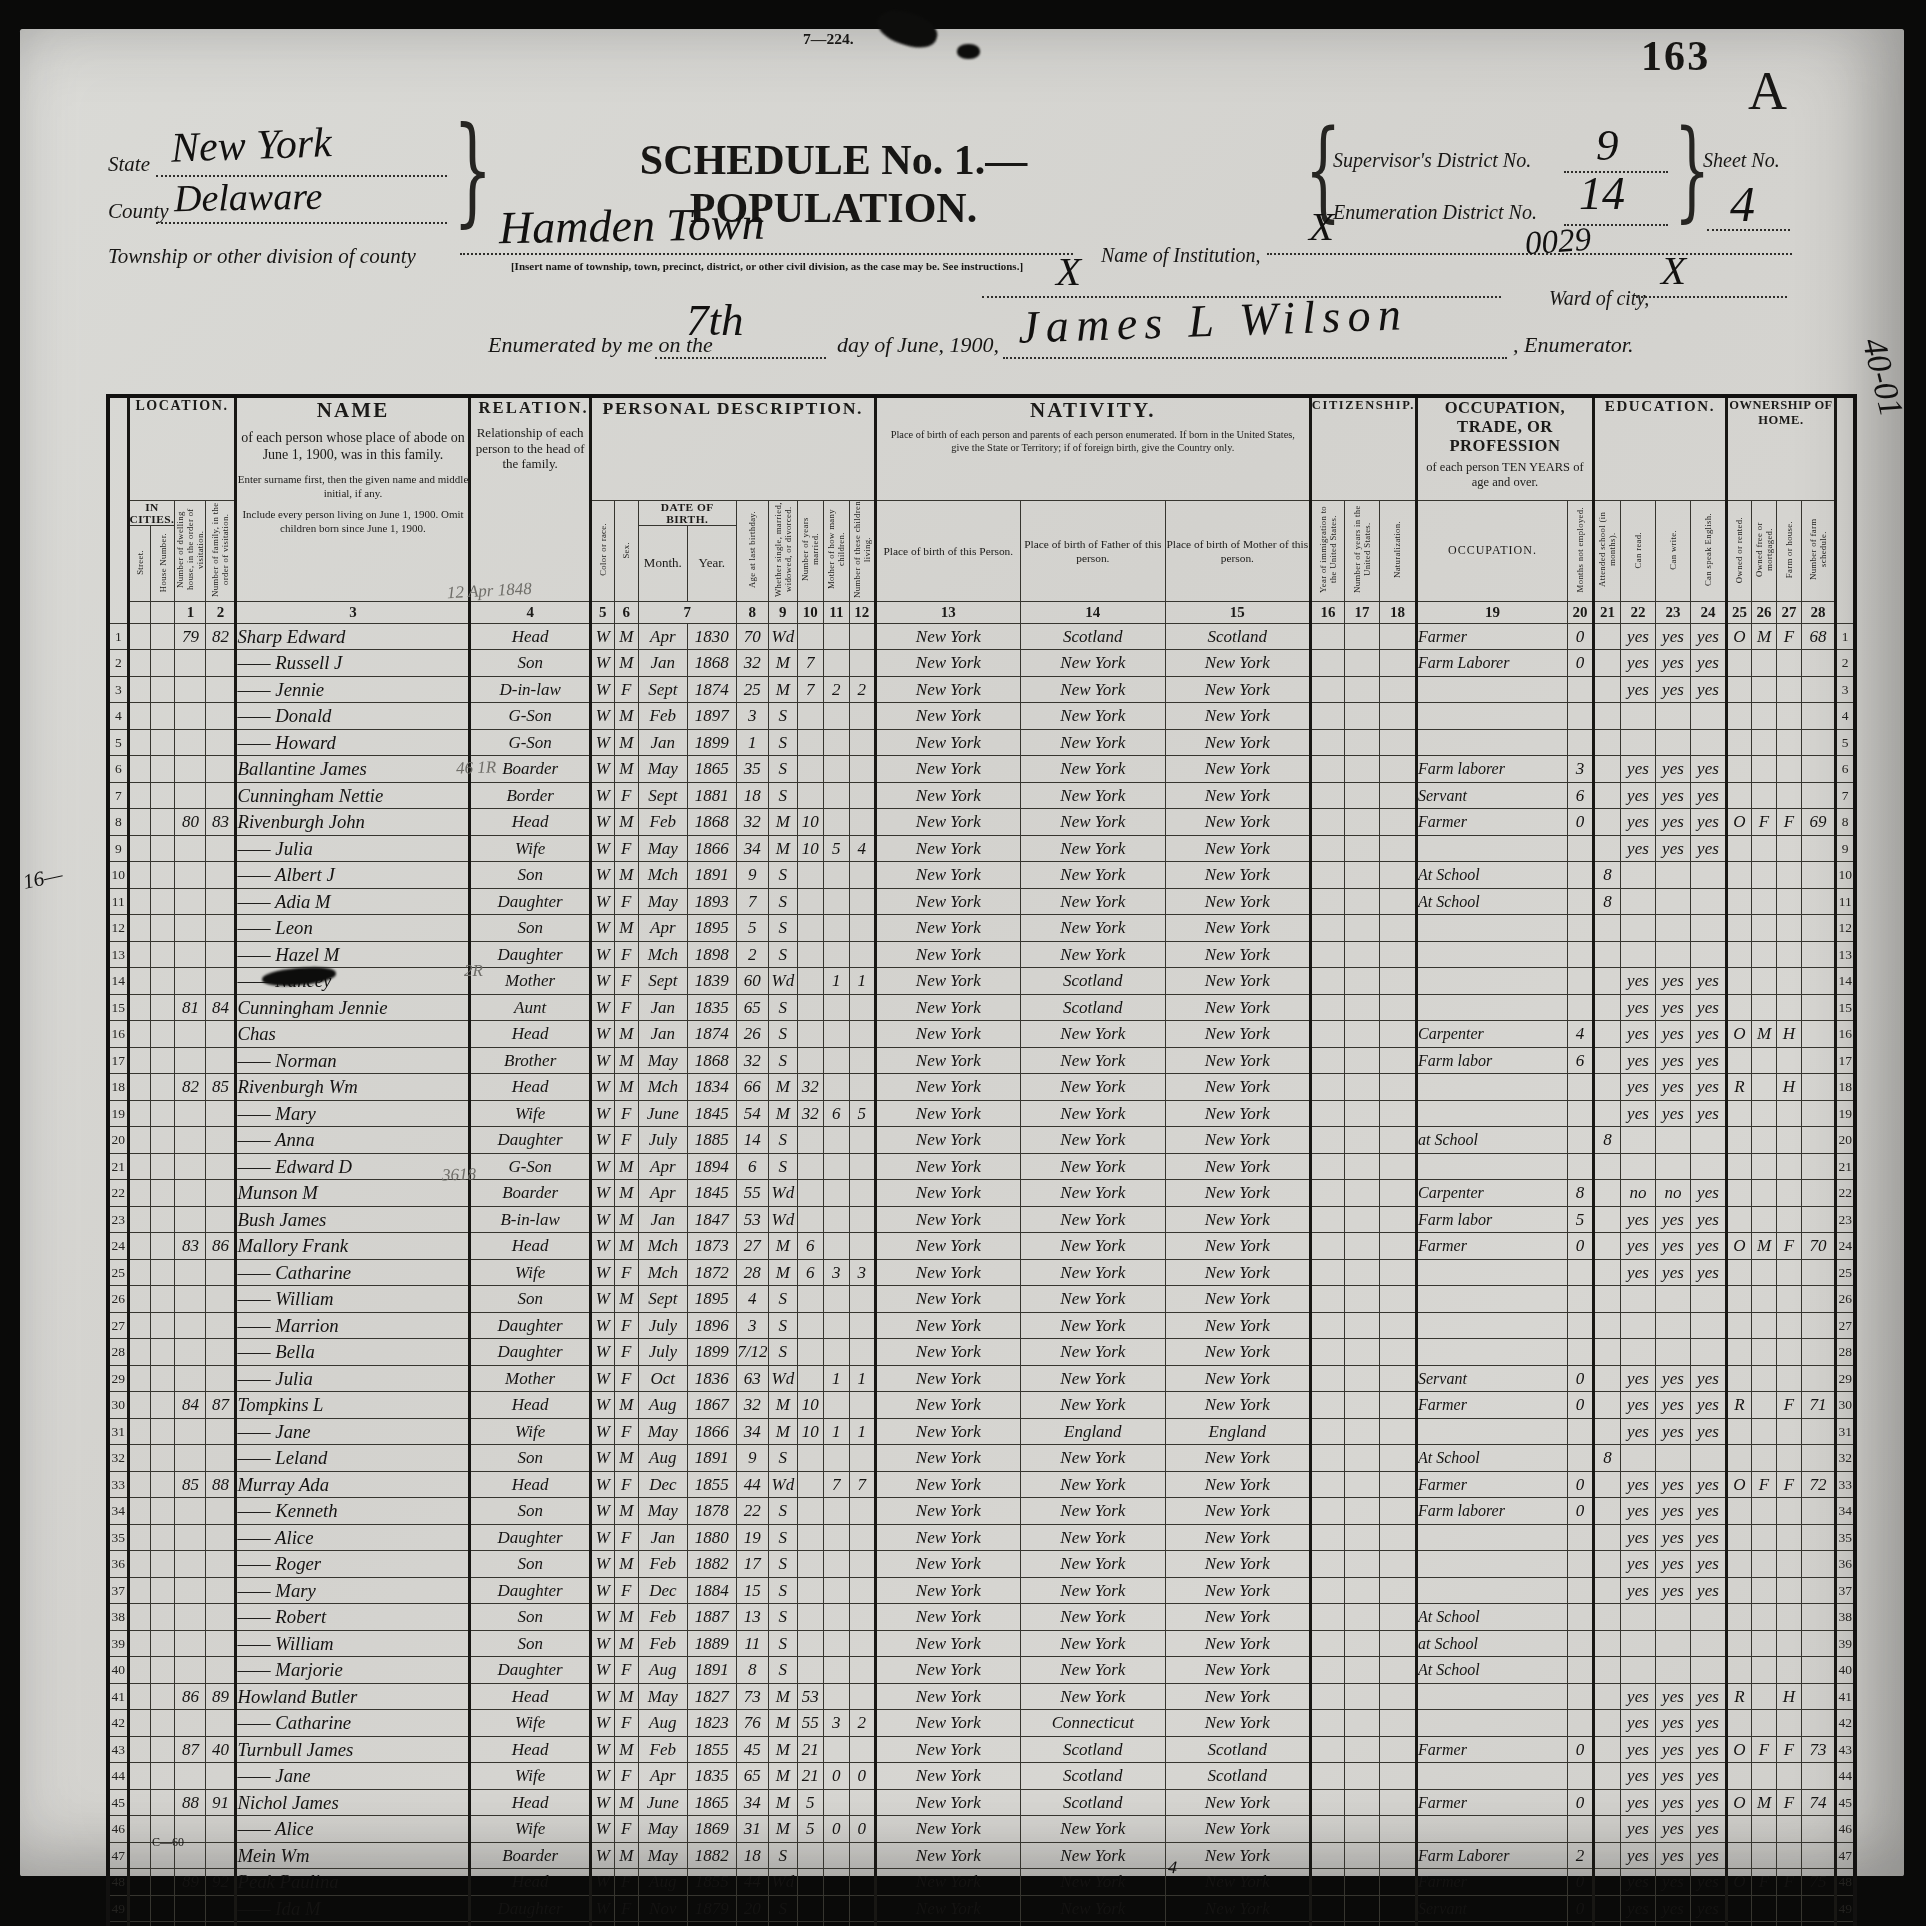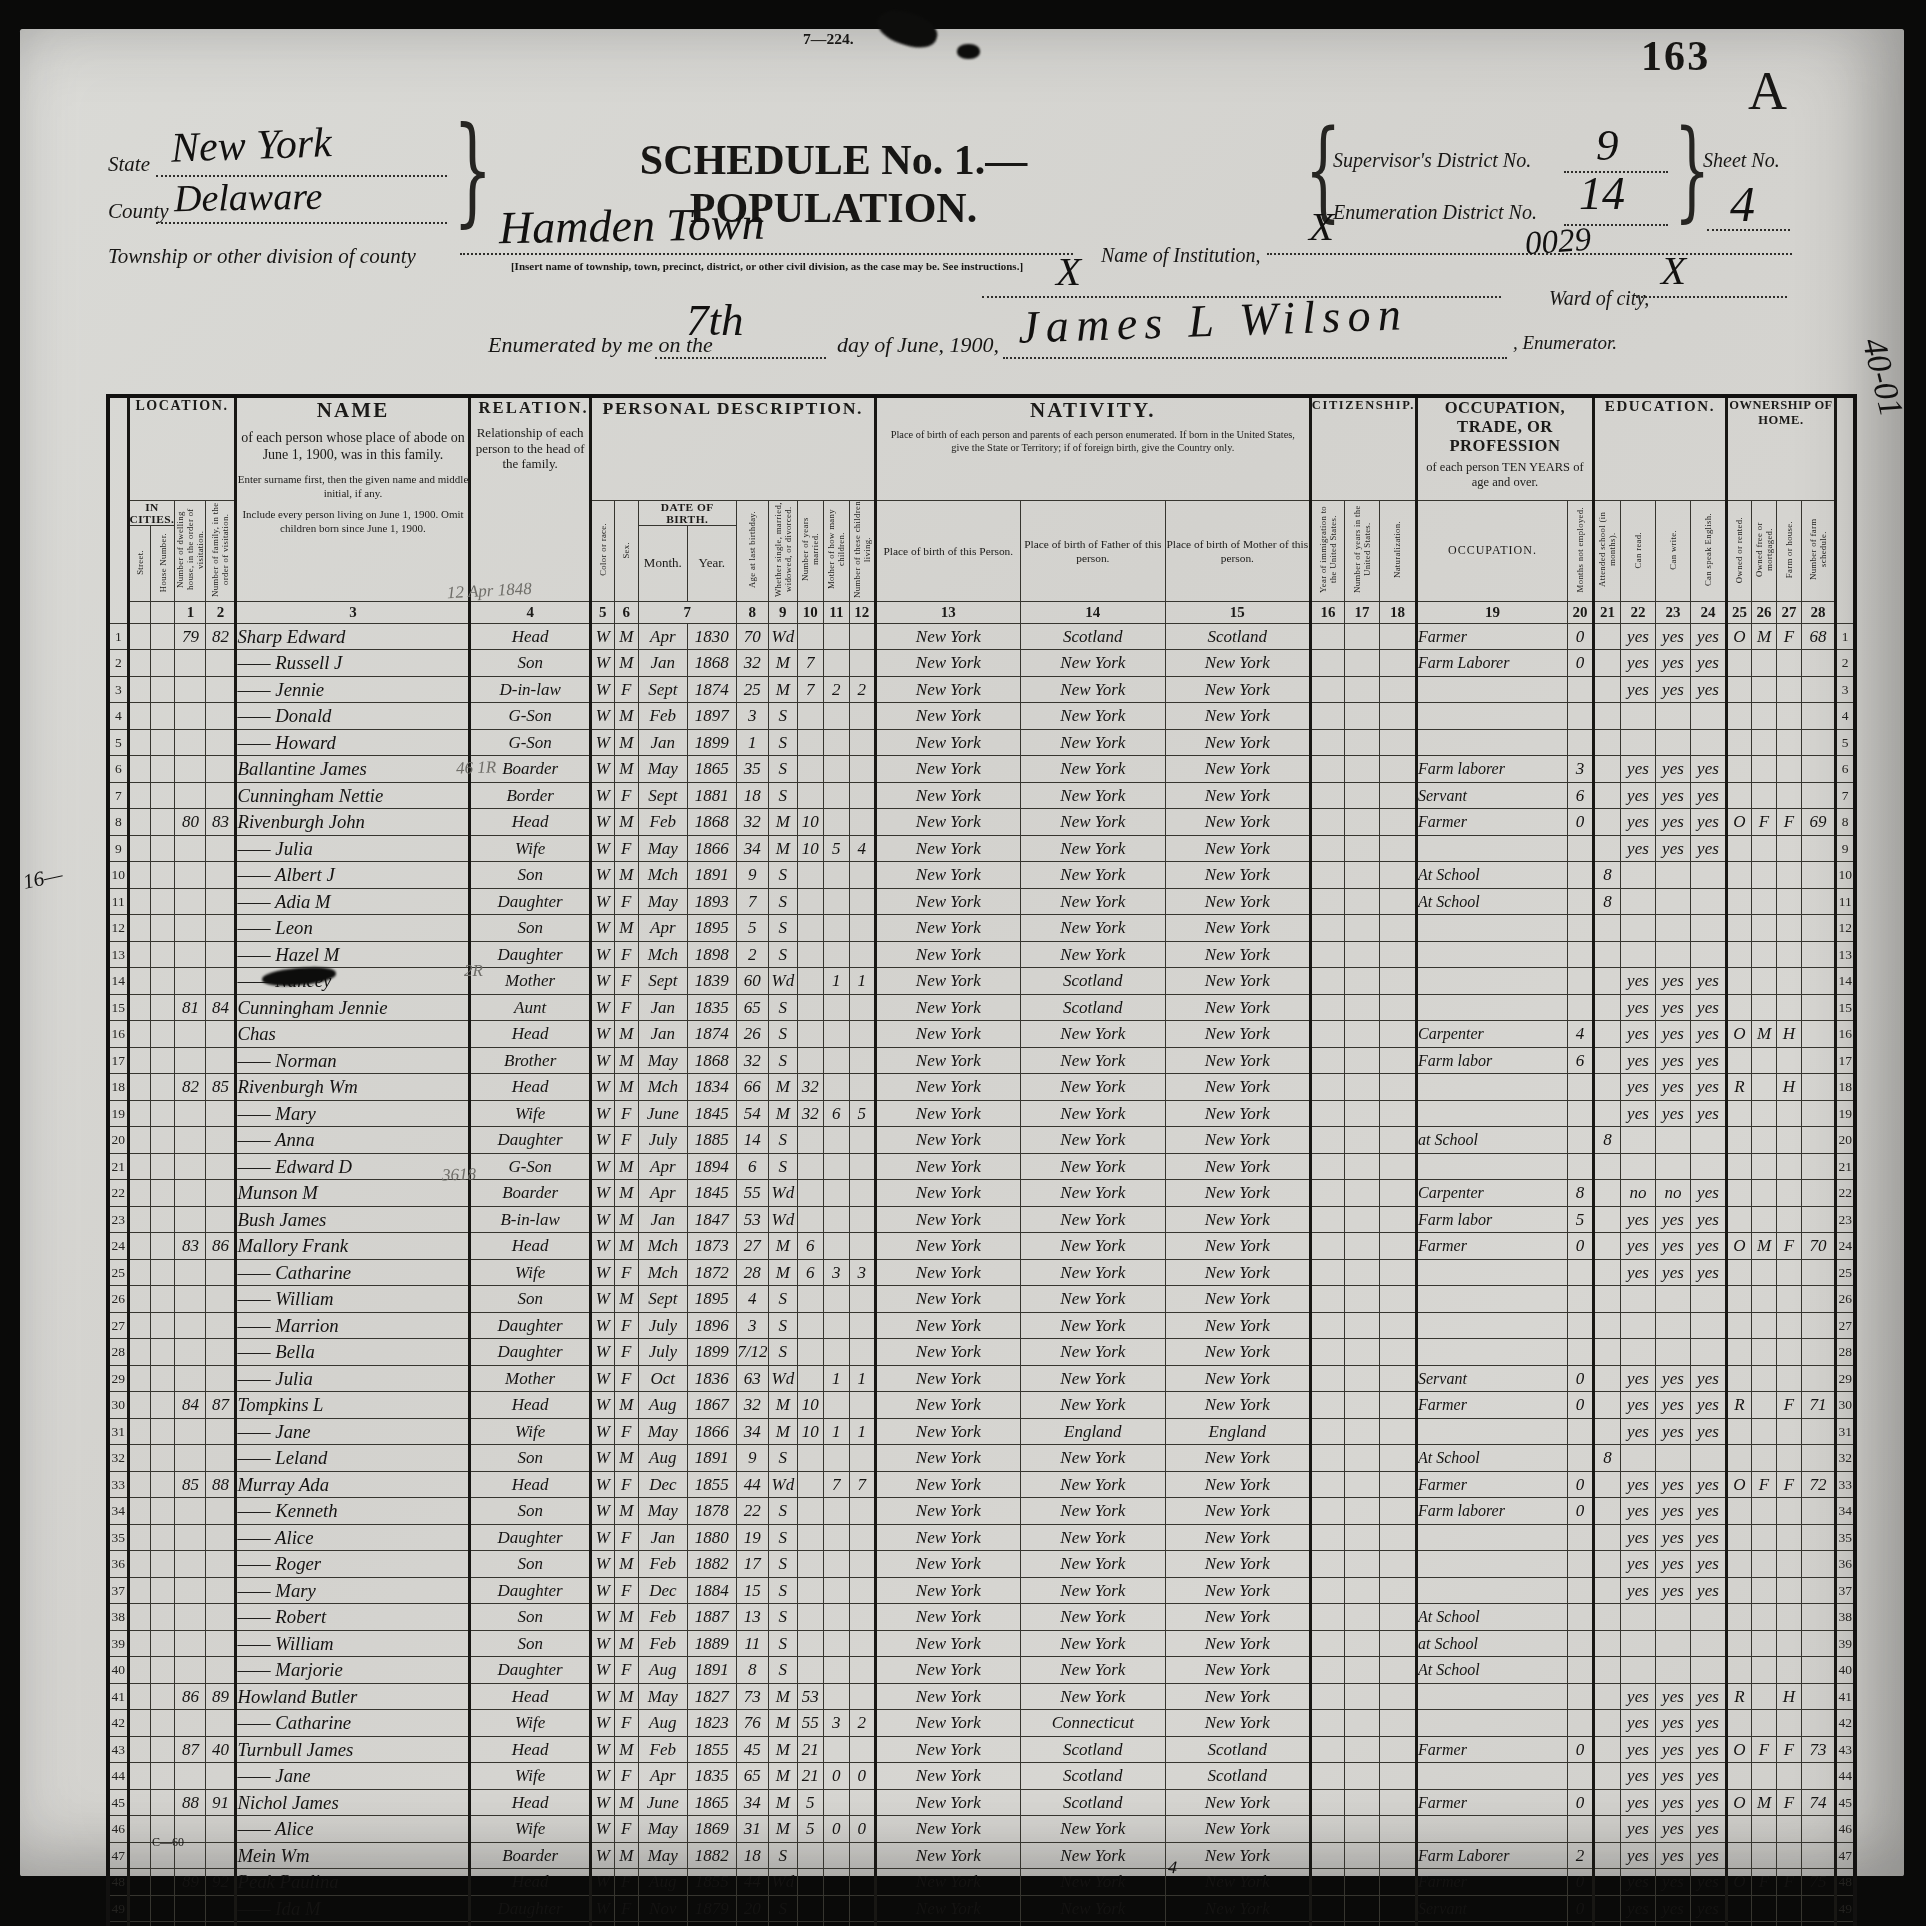--- a/index.html
+++ b/index.html
@@ -95,21 +95,21 @@
   <div class="print ital" style="left:1549px;top:287px;font-size:20px;">Ward of city,</div>
   <div class="hand" style="left:1661px;top:246px;font-size:41px;">X</div>
   <div class="fline" style="left:1636px;top:296px;width:151px;"></div>
 
   <div class="print ital" style="left:488px;top:332px;font-size:22px;">Enumerated by me on the</div>
   <div class="hand" style="left:686px;top:294px;font-size:45px;">7th</div>
   <div class="fline" style="left:655px;top:357px;width:171px;"></div>
   <div class="print ital" style="left:837px;top:332px;font-size:22px;">day of June, 1900,</div>
   <div class="hand" style="left:1018px;top:294px;font-size:46px;transform:rotate(-2deg);letter-spacing:7.3px;">James L Wilson</div>
   <div class="fline" style="left:1003px;top:357px;width:504px;"></div>
-  <div class="print ital" style="left:1513px;top:332px;font-size:19px;">, Enumerator.</div>
+  <div class="print ital" style="left:1513px;top:332px;font-size:22px;">, Enumerator.</div>
 
   <table id="census">
     <colgroup id="cols">
         <col style="width: 20px;">
         <col style="width: 21px;">
         <col style="width: 22px;">
         <col style="width: 29px;">
         <col style="width: 30px;">
         <col style="width: 234px;">
         <col style="width: 104px;">

